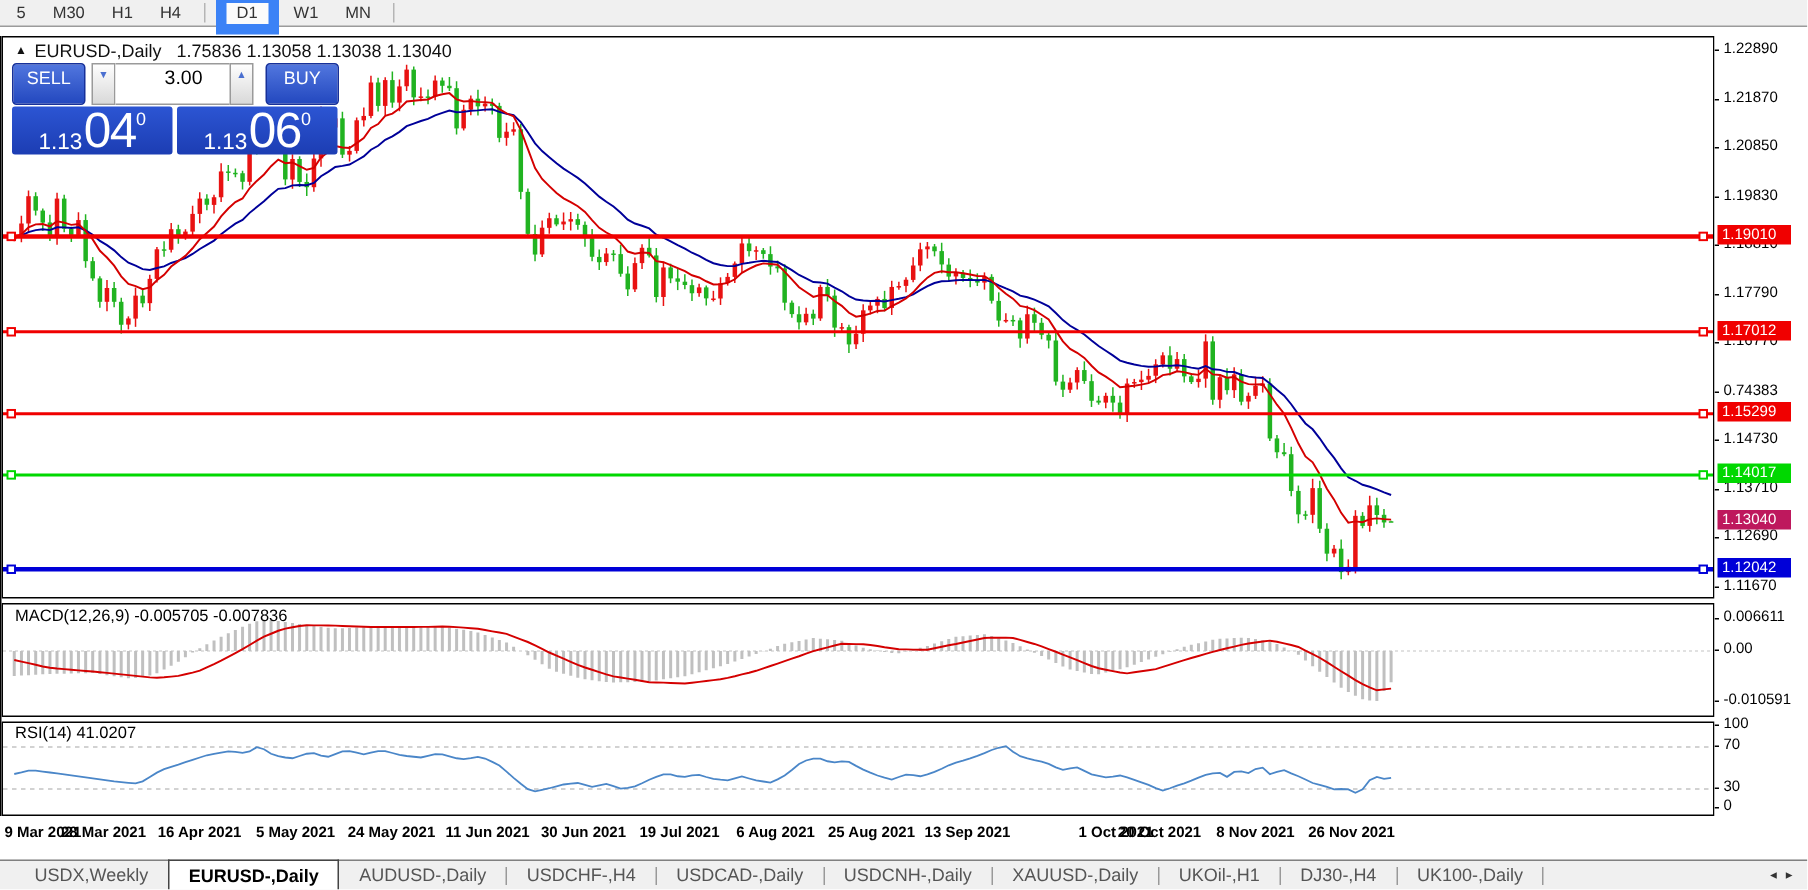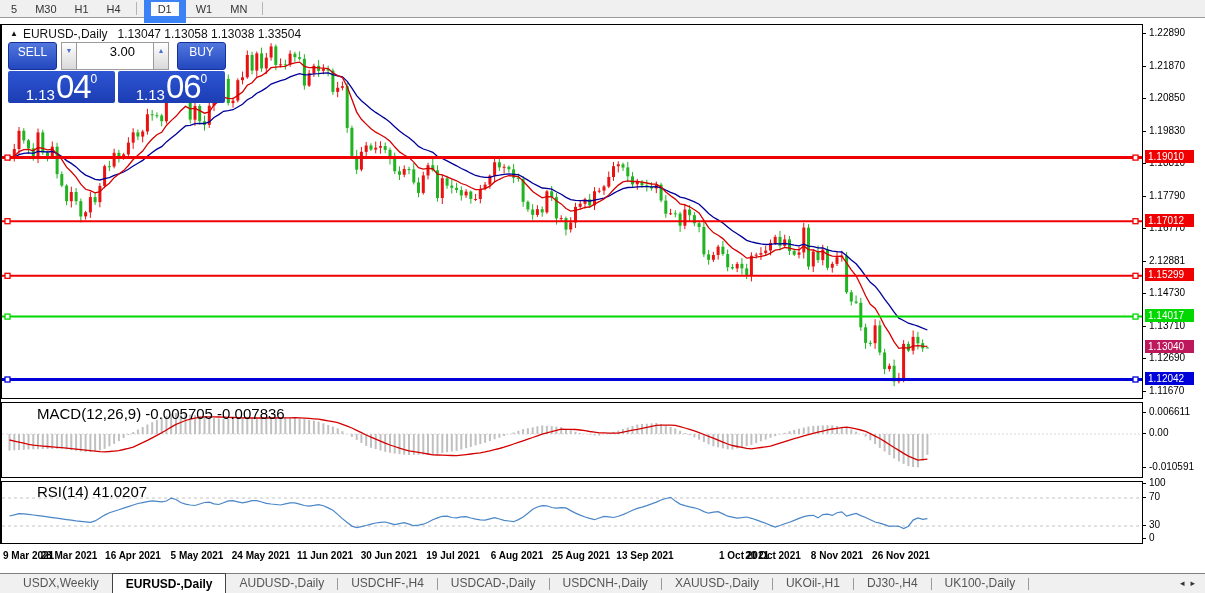--- a/index.html
+++ b/index.html
@@ -14,21 +14,21 @@
   
   .pane{position:absolute;left:1px;background:#fff;border:1px solid #000;box-sizing:border-box;}
   #main-pane{top:24px;width:1142px;height:375px;}
   #macd-pane{top:402px;width:1142px;height:76px;}
   #rsi-pane{top:481px;width:1142px;height:63px;}
   #left-edge{position:absolute;left:0;top:24px;width:1px;height:520px;background:#000;}
   svg{display:block;}
   #chart-title{position:absolute;left:10px;top:27px;font-size:12px;color:#111;white-space:nowrap;z-index:6;}
   #chart-title .tri{font-size:8px;vertical-align:2px;margin-right:5px;}
   #chart-title .ohlc{margin-left:10px;}
-  .ind-label{position:absolute;font-size:15px;color:#000;z-index:6;white-space:nowrap;margin-left:27px;}
+  .ind-label{position:absolute;font-size:11px;color:#000;z-index:6;white-space:nowrap;}
   
   #axis-col{position:absolute;left:1143px;top:24px;width:62px;height:532px;background:#fff;overflow:hidden;}
   .tick-label{position:absolute;left:6px;font-size:10px;color:#000;line-height:12px;white-space:nowrap;}
   .tick-mark{position:absolute;left:0;width:3px;height:1px;background:#000;}
   .price-badge{position:absolute;left:2px;height:13px;min-width:46px;color:#fff;font-size:10px;
                line-height:13px;padding-left:3px;z-index:5;white-space:nowrap;}
   
   #trade-panel{position:absolute;left:8px;top:42px;width:218px;z-index:7;font-family:"Liberation Sans",sans-serif;}
   #trade-row1{display:flex;align-items:stretch;height:28px;}
   .tr-btn{width:49px;color:#fff;font-size:12px;text-align:center;line-height:18px;
@@ -685,21 +685,21 @@
     </div>
   <div id="rsi-pane" class="pane">
       <svg width="1140" height="61" viewBox="0 0 1140 61">
         <line x1="0" y1="16" x2="1140" y2="16" stroke="#c4c4c4" stroke-width="1" stroke-dasharray="3,3"></line>
         <line x1="0" y1="44" x2="1140" y2="44" stroke="#c4c4c4" stroke-width="1" stroke-dasharray="3,3"></line>
         <polyline points="7.5,34.0 12.3,32.9 17.0,31.7 21.8,31.8 26.5,32.4 31.3,33.0 36.0,33.6 40.8,34.2 45.5,34.9 50.3,35.6 55.1,36.2 59.8,36.9 64.6,37.6 69.3,38.2 74.1,38.9 78.8,39.4 83.6,39.9 88.4,40.3 93.1,38.9 97.9,36.0 102.6,33.1 107.4,30.8 112.1,29.2 116.9,27.7 121.6,26.1 126.4,24.6 131.2,23.0 135.9,21.5 140.7,20.6 145.4,19.7 150.2,18.9 154.9,19.3 159.7,19.9 164.4,19.0 169.2,16.1 174.0,17.5 178.7,20.5 183.5,22.1 188.2,23.0 193.0,23.5 197.7,22.0 202.5,20.5 207.3,20.1 212.0,21.8 216.8,22.5 221.5,20.7 226.3,18.9 231.0,18.7 235.8,19.8 240.5,20.9 245.3,19.8 250.1,18.7 254.8,18.7 259.6,20.0 264.3,21.3 269.1,22.0 273.8,22.5 278.6,23.0 283.3,21.9 288.1,20.8 292.9,20.9 297.6,22.2 302.4,23.5 307.1,24.1 311.9,23.4 316.6,22.6 321.4,23.7 326.2,25.9 330.9,28.3 335.7,32.4 340.4,36.6 345.2,40.5 349.9,44.1 354.7,45.6 359.4,44.6 364.2,43.5 369.0,42.2 373.7,41.0 378.5,40.4 383.2,40.0 388.0,41.3 392.7,42.6 397.5,41.6 402.2,40.6 407.0,42.1 411.8,43.7 416.5,43.2 421.3,42.2 426.0,40.2 430.8,37.8 435.5,35.9 440.3,34.3 445.1,34.2 449.8,35.5 454.6,35.9 459.3,34.9 464.1,34.6 468.8,36.0 473.6,37.2 478.3,37.8 483.1,38.2 487.9,36.9 492.6,35.6 497.4,37.0 502.1,38.3 506.9,39.0 511.6,39.7 516.4,37.6 521.1,35.0 525.9,31.3 530.7,27.3 535.4,25.0 540.2,23.7 544.9,23.8 549.7,25.5 554.4,26.2 559.2,25.6 564.0,25.9 568.7,28.6 573.5,31.1 578.2,33.1 583.0,35.0 587.7,36.4 592.5,37.7 597.2,36.0 602.0,34.4 606.8,34.8 611.5,35.5 616.3,34.3 621.0,32.6 625.8,30.5 630.5,28.2 635.3,26.4 640.0,25.1 644.8,23.6 649.6,21.9 654.3,20.1 659.1,18.0 663.8,16.5 668.6,15.4 673.3,19.1 678.1,22.1 682.9,23.6 687.6,24.8 692.4,25.8 697.1,27.3 701.9,29.6 706.6,31.2 711.4,30.2 716.1,29.6 720.9,31.9 725.7,34.2 730.4,35.2 735.2,36.2 739.9,35.7 744.7,35.0 749.4,36.3 754.2,37.9 758.9,39.6 763.7,41.3 768.5,43.4 773.2,45.1 778.0,43.5 782.7,41.8 787.5,40.2 792.2,38.4 797.0,36.4 801.8,34.6 806.5,33.6 811.3,33.3 816.0,35.9 820.8,32.6 825.5,32.2 830.3,33.4 835.0,30.7 839.8,29.8 844.6,34.1 849.3,32.6 854.1,31.4 858.8,33.6 863.6,35.5 868.3,37.7 873.1,40.0 877.8,41.2 882.6,42.6 887.4,44.3 892.1,44.0 896.9,44.3 901.6,46.5 906.4,44.2 911.1,38.1 915.9,35.9 920.7,37.3 925.4,36.6" fill="none" stroke="#4a86c8" stroke-width="1.2"></polyline>
       </svg>
     </div>
 
   <div id="chart-title">
-    <span class="tri">▲</span><span>EURUSD-,Daily</span><span class="ohlc">1.13047 1.13058 1.13038 1.33504</span>
+    <span class="tri">▲</span><span>EURUSD-,Daily</span><span class="ohlc">1.75836 1.13058 1.13038 1.13040</span>
   </div>
 
   <div id="trade-panel">
     <div id="trade-row1">
       <div class="tr-btn">SELL</div>
       <div style="width:4px"></div>
       <div class="spin">▼</div>
       <div id="volume-field">3.00</div>
       <div class="spin">▲</div>
       <div style="width:8px"></div>
@@ -731,21 +731,21 @@
       <div class="tick-label" style="top:68px">1.20850</div>
       <div class="tick-mark" style="top:107px"></div>
       <div class="tick-label" style="top:101px">1.19830</div>
       <div class="tick-mark" style="top:139px"></div>
       <div class="tick-label" style="top:133px">1.18810</div>
       <div class="tick-mark" style="top:172px"></div>
       <div class="tick-label" style="top:166px">1.17790</div>
       <div class="tick-mark" style="top:204px"></div>
       <div class="tick-label" style="top:198px">1.16770</div>
       <div class="tick-mark" style="top:237px"></div>
-      <div class="tick-label" style="top:231px">2.12881</div>
+      <div class="tick-label" style="top:231px">0.74383</div>
       <div class="tick-mark" style="top:269px"></div>
       <div class="tick-label" style="top:263px">1.14730</div>
       <div class="tick-mark" style="top:302px"></div>
       <div class="tick-label" style="top:296px">1.13710</div>
       <div class="tick-mark" style="top:334px"></div>
       <div class="tick-label" style="top:328px">1.12690</div>
       <div class="tick-mark" style="top:367px"></div>
       <div class="tick-label" style="top:361px">1.11670</div>
       <div class="tick-mark" style="top:388px"></div>
       <div class="tick-label" style="top:382px">0.006611</div>

